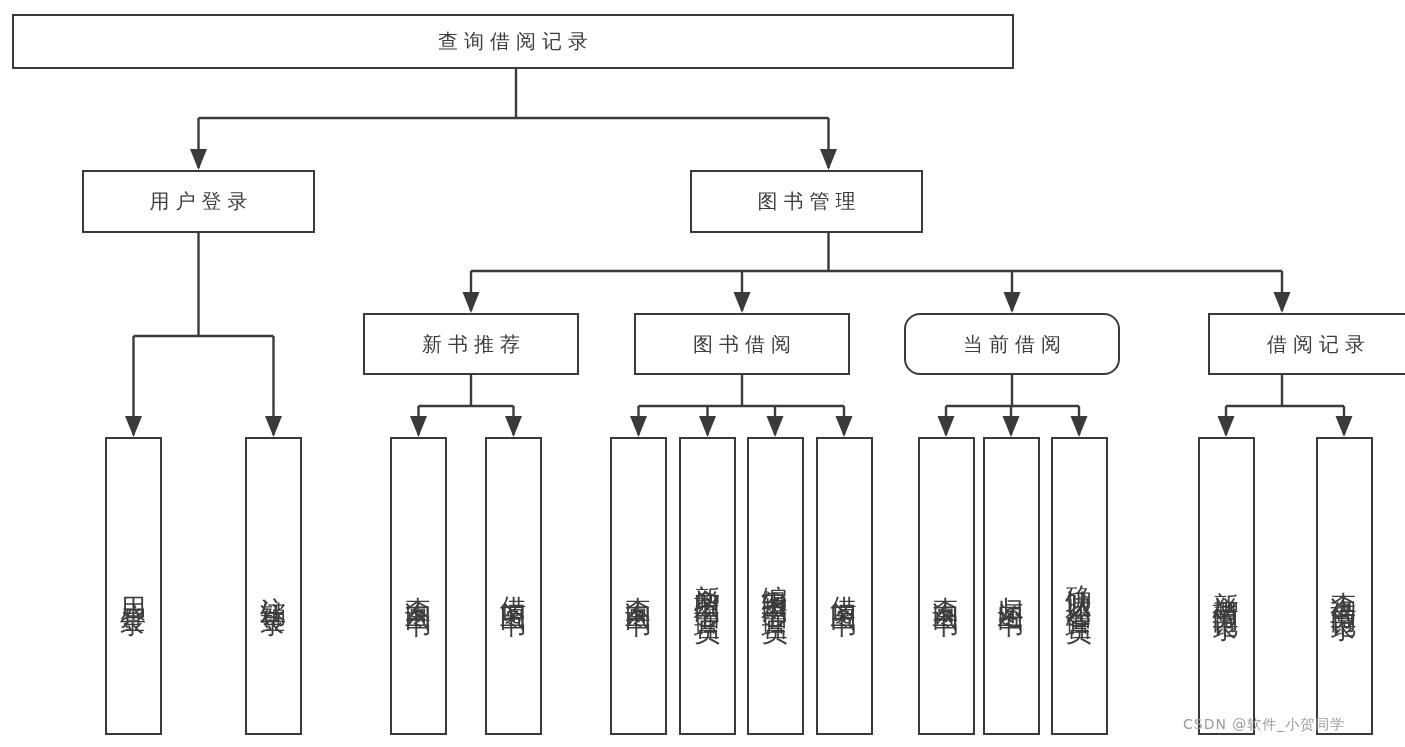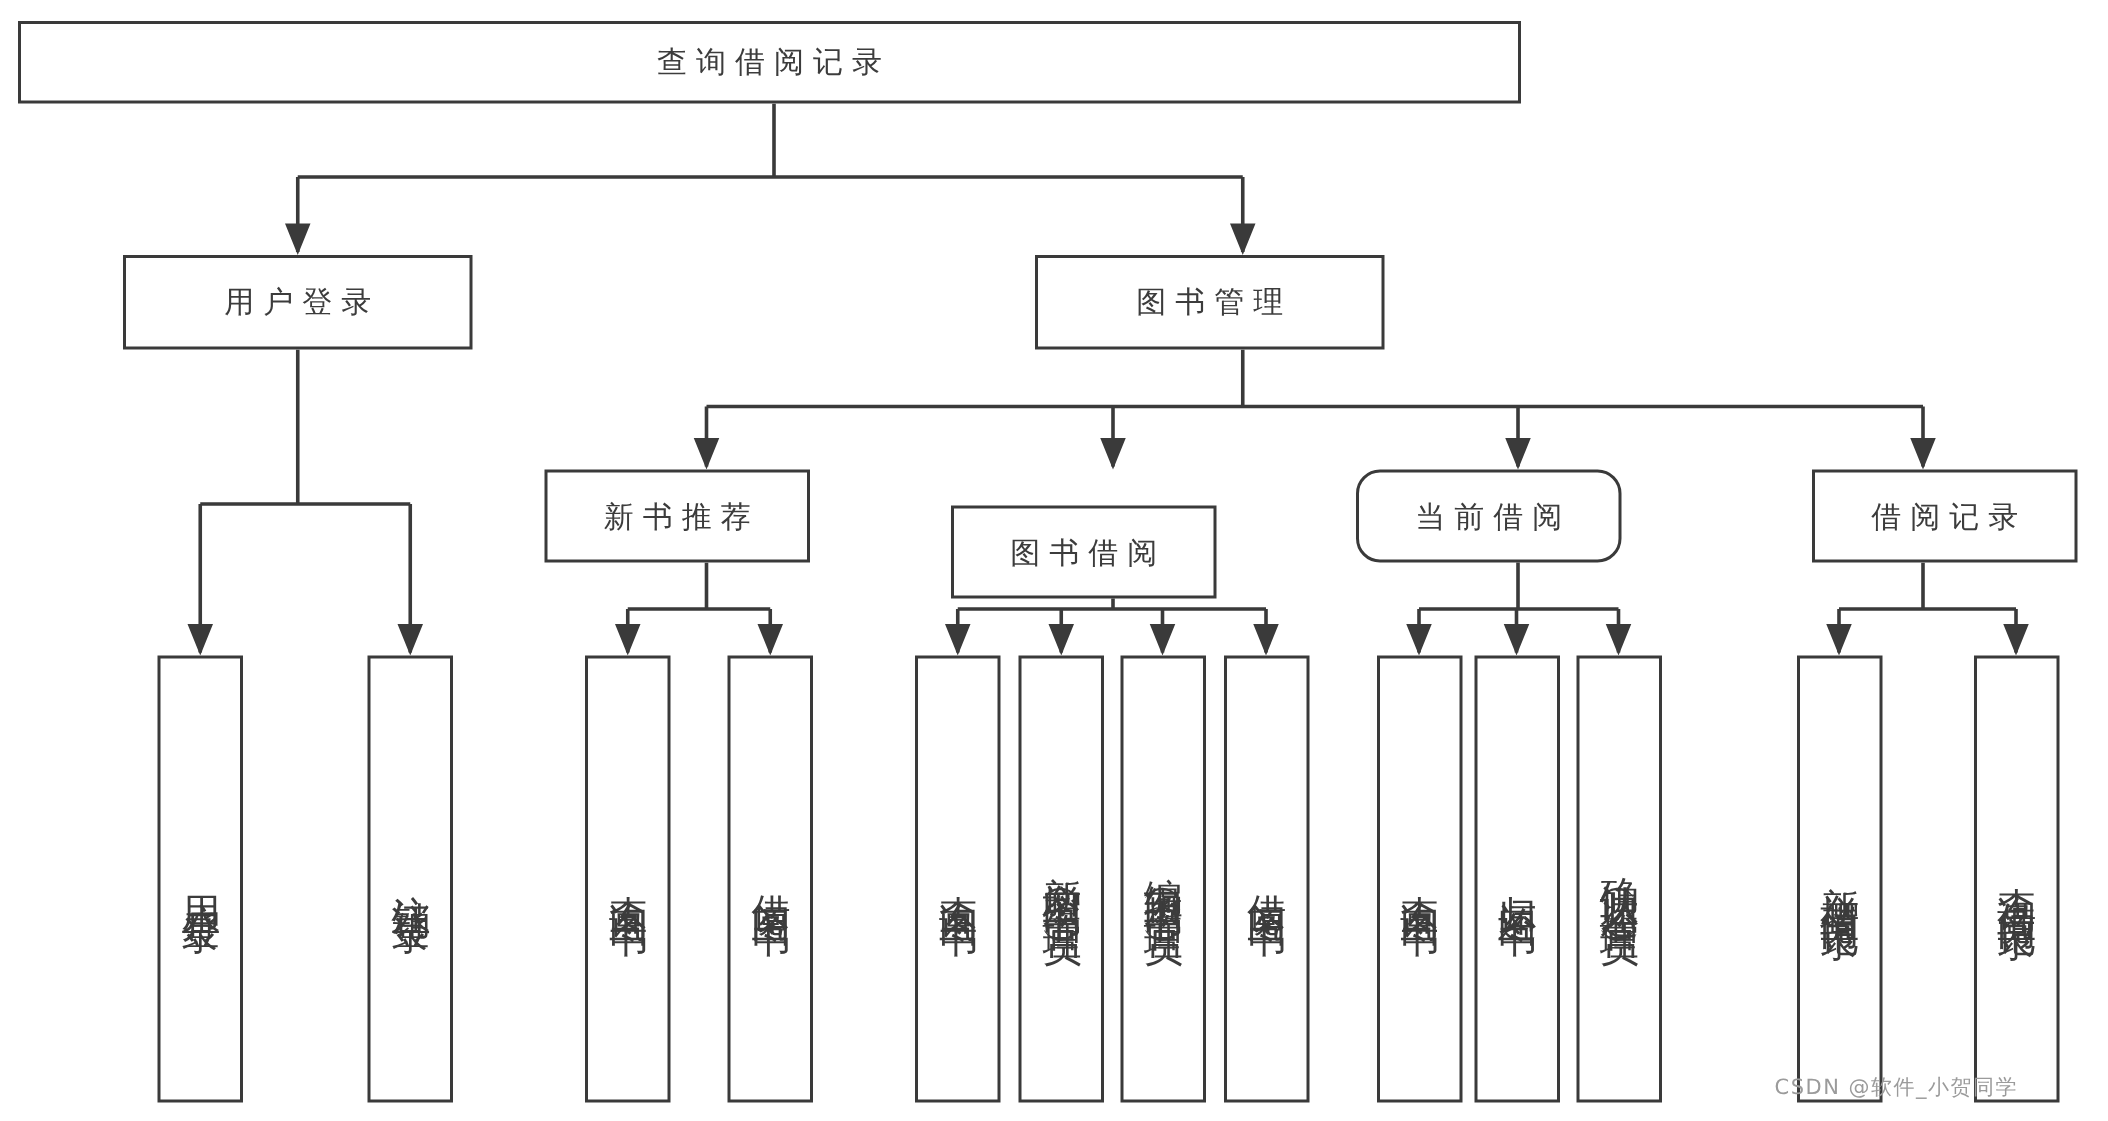--- a/index.html
+++ b/index.html
@@ -41,23 +41,23 @@
   }
   .hbox {
     font-size: 20px;
     letter-spacing: 6px;
     padding-left: 6px; 
     white-space: nowrap;
   }
   .root-box  { left: 12px;   top: 14px;  width: 1002px; height: 55px; }
   .l1-login  { left: 82px;   top: 170px; width: 233px;  height: 63px; }
   .l1-mgmt   { left: 690px;  top: 170px; width: 233px;  height: 63px; }
-  .l2 { top: 313px; width: 177px; height: 62px; }
+  .l2 { top: 313px; width: 216px; height: 62px; }
   .l2-recommend { left: 363px; }
-  .l2-borrow    { left: 634px; margin-top: 24px; }
+  .l2-borrow    { left: 634px; }
   .l2-current   { left: 904px; border-radius: 16px; }
   .l2-record    { left: 1174px; margin-left: 34px; }
   .vbox {
     top: 437px;
     width: 57px;
     height: 298px;
   }
   .vbox span {
     writing-mode: vertical-rl;
     text-orientation: mixed;

